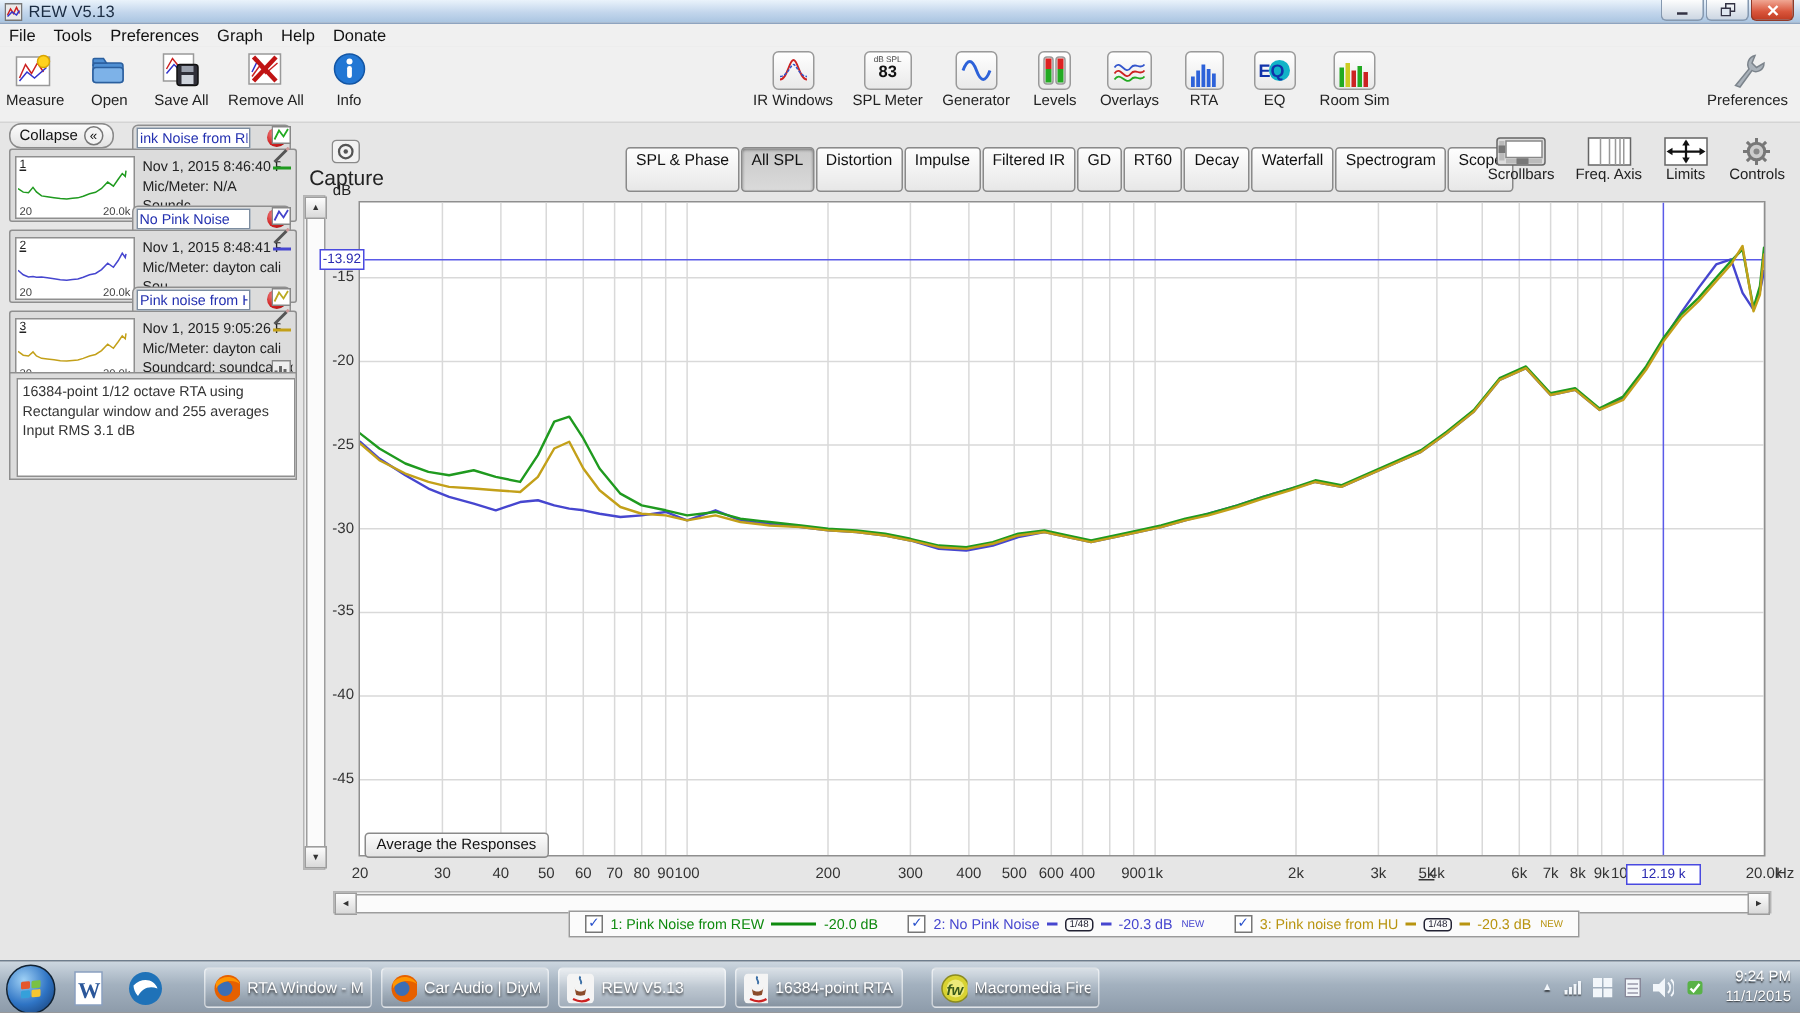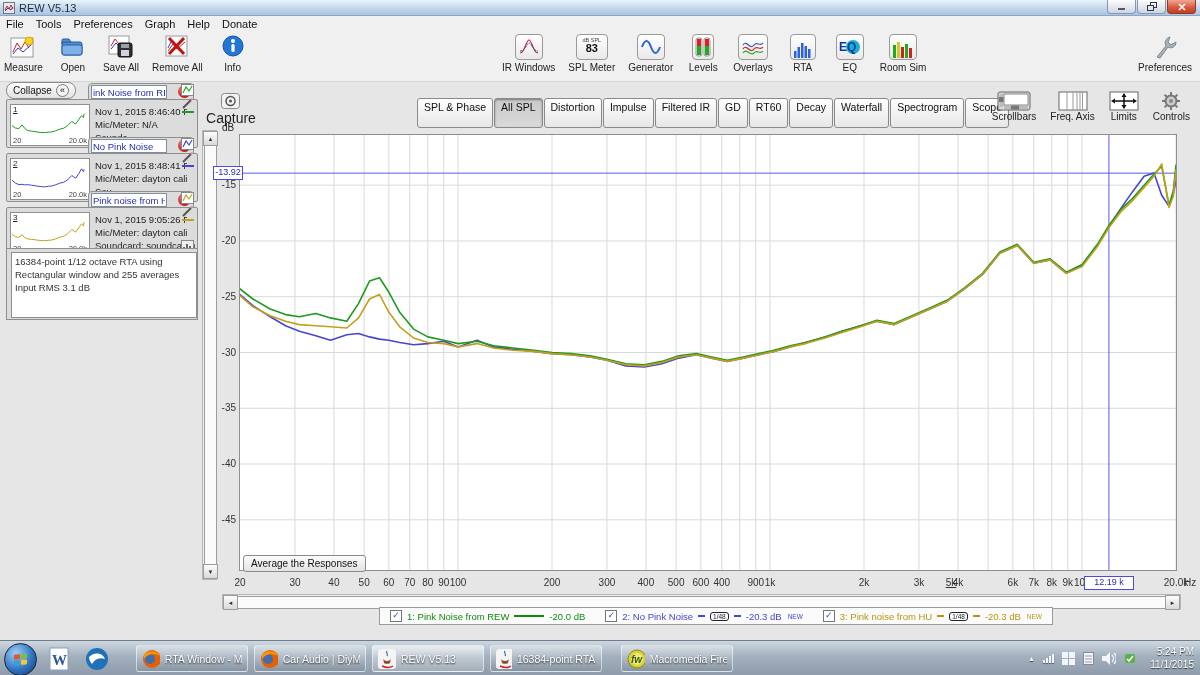--- a/index.html
+++ b/index.html
@@ -726,18 +726,18 @@
           <polygon points="0,4 4,4 8,0 8,13 4,9 0,9" fill="#f2f6fa"></polygon>
           <path d="M10,3 C12,5 12,8 10,10" fill="none" stroke="#f2f6fa" stroke-width="1.3"></path>
           <path d="M12,1 C15,4 15,9 12,12" fill="none" stroke="#f2f6fa" stroke-width="1.3"></path>
         </svg>
       <svg width="12" height="13">
           <rect x="1" y="2" width="10" height="9" rx="2" fill="#58b247"></rect>
           <polyline points="3,7 5,9 9,4" fill="none" stroke="#fff" stroke-width="1.6"></polyline>
         </svg>
     </div>
     <div id="clock">
-      <div>5:24 PM</div>
+      <div>9:24 PM</div>
       <div>11/1/2015</div>
     </div>
   </div>
 
 </div>
 
 </body></html>

